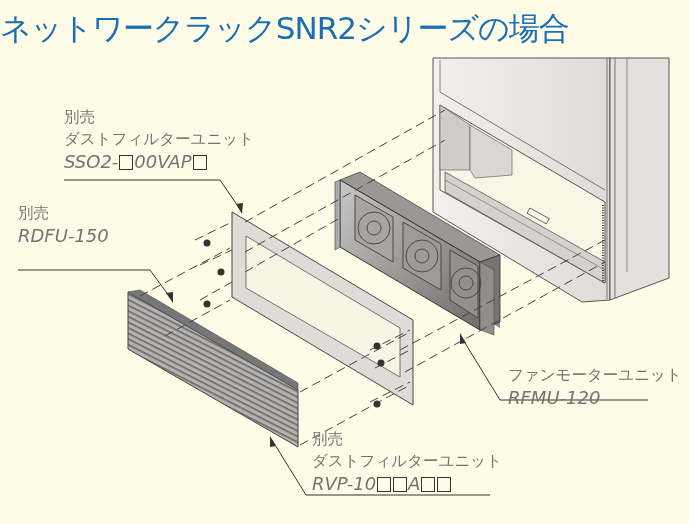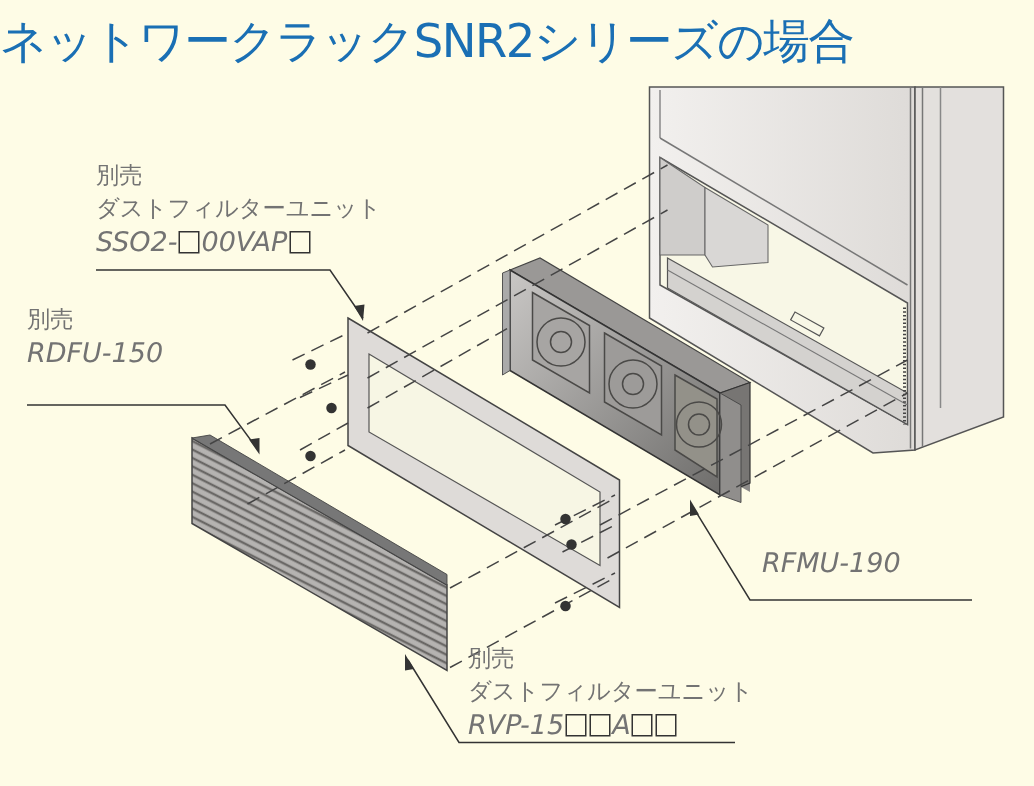--- a/index.html
+++ b/index.html
@@ -149,20 +149,21 @@
   <div>ダストフィルターユニット</div>
   <div class="model"><span>SSO2-</span><span class="box"></span><span>00VAP</span><span class="box"></span></div>
 </div>
 
 <div class="label" style="left:18px; top:202px;">
   <div>別売</div>
   <div class="model">RDFU-150</div>
 </div>
 
 <div class="label" style="left:508px; top:364px;">
-  <div class="model">RFMU-190</div>
+  <div>ファンモーターユニット</div>
+  <div class="model">RFMU-120</div>
 </div>
 
 <div class="label" style="left:312px; top:428px;">
   <div>別売</div>
   <div>ダストフィルターユニット</div>
-  <div class="model"><span>RVP-15</span><span class="box"></span><span class="box"></span><span>A</span><span class="box"></span><span class="box"></span></div>
+  <div class="model"><span>RVP-10</span><span class="box"></span><span class="box"></span><span>A</span><span class="box"></span><span class="box"></span></div>
 </div>
 
 </body></html>

